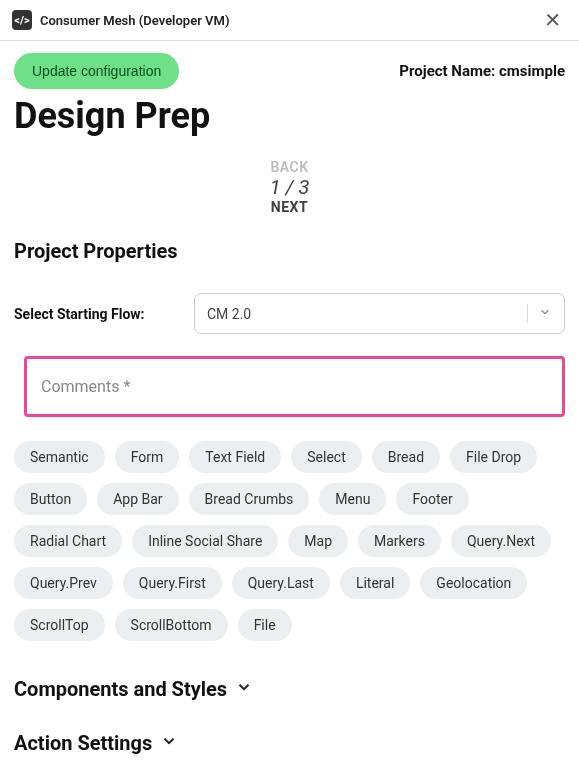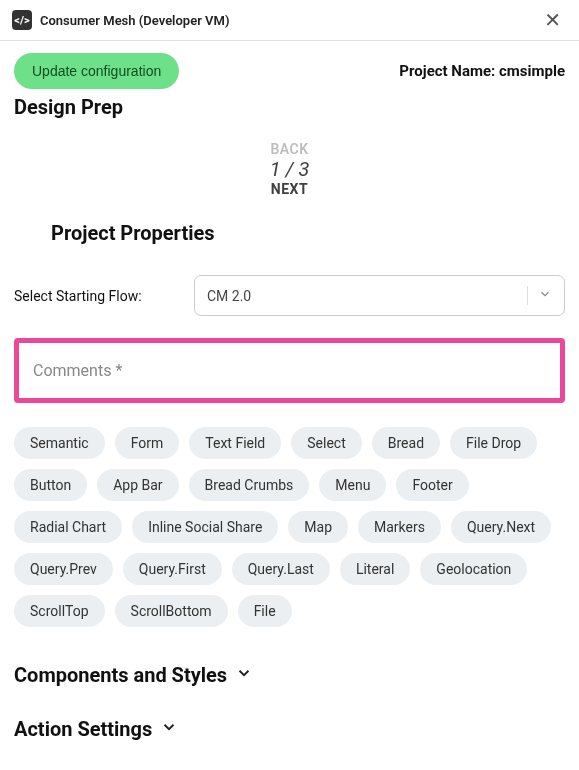--- a/index.html
+++ b/index.html
@@ -75,21 +75,21 @@
   font-weight: 500;
   color: #0f4d1f;
   cursor: pointer;
 }
 .project-name {
   font-size: 15px;
   font-weight: 700;
   color: #111;
 }
 .page-title {
-  font-size: 20px;
+  font-size: 36px;
   font-weight: 700;
   color: #111;
   margin-top: 6px;
 }
 .nav-row {
   display: flex;
   justify-content: space-between;
   align-items: center;
   margin-top: 22px;
   padding: 0 16px;
@@ -111,31 +111,30 @@
   font-weight: 700;
   font-size: 14px;
   letter-spacing: 0.5px;
   cursor: pointer;
 }
 .section-heading {
   font-size: 20px;
   font-weight: 700;
   color: #111;
   margin-top: 24px;
-  margin-left: 37px;
 }
 .flow-row {
   display: flex;
   align-items: center;
   gap: 20px;
   margin-top: 30px;
 }
 .flow-label {
   font-size: 14px;
-  font-weight: 400;
+  font-weight: 700;
   color: #111;
   min-width: 160px;
 }
 .select-wrap {
   flex: 1;
   border: 1px solid #ccc;
   border-radius: 7px;
   display: flex;
   align-items: center;
   justify-content: space-between;
@@ -146,23 +145,24 @@
   font-size: 14px;
   color: #444;
 }
 .select-chevron {
   border-left: 1px solid #ddd;
   padding-left: 10px;
   color: #888;
 }
 .comments-box {
   margin-top: 22px;
-  border: 5px solid #ec4899;
+  border: 3px solid #ec4899;
   border-radius: 4px;
   padding: 18px 14px;
+  margin-left: 10px;
 }
 .comments-placeholder {
   color: #888;
   font-size: 16px;
 }
 .chips {
   margin-top: 24px;
   display: flex;
   flex-wrap: wrap;
   gap: 10px;

